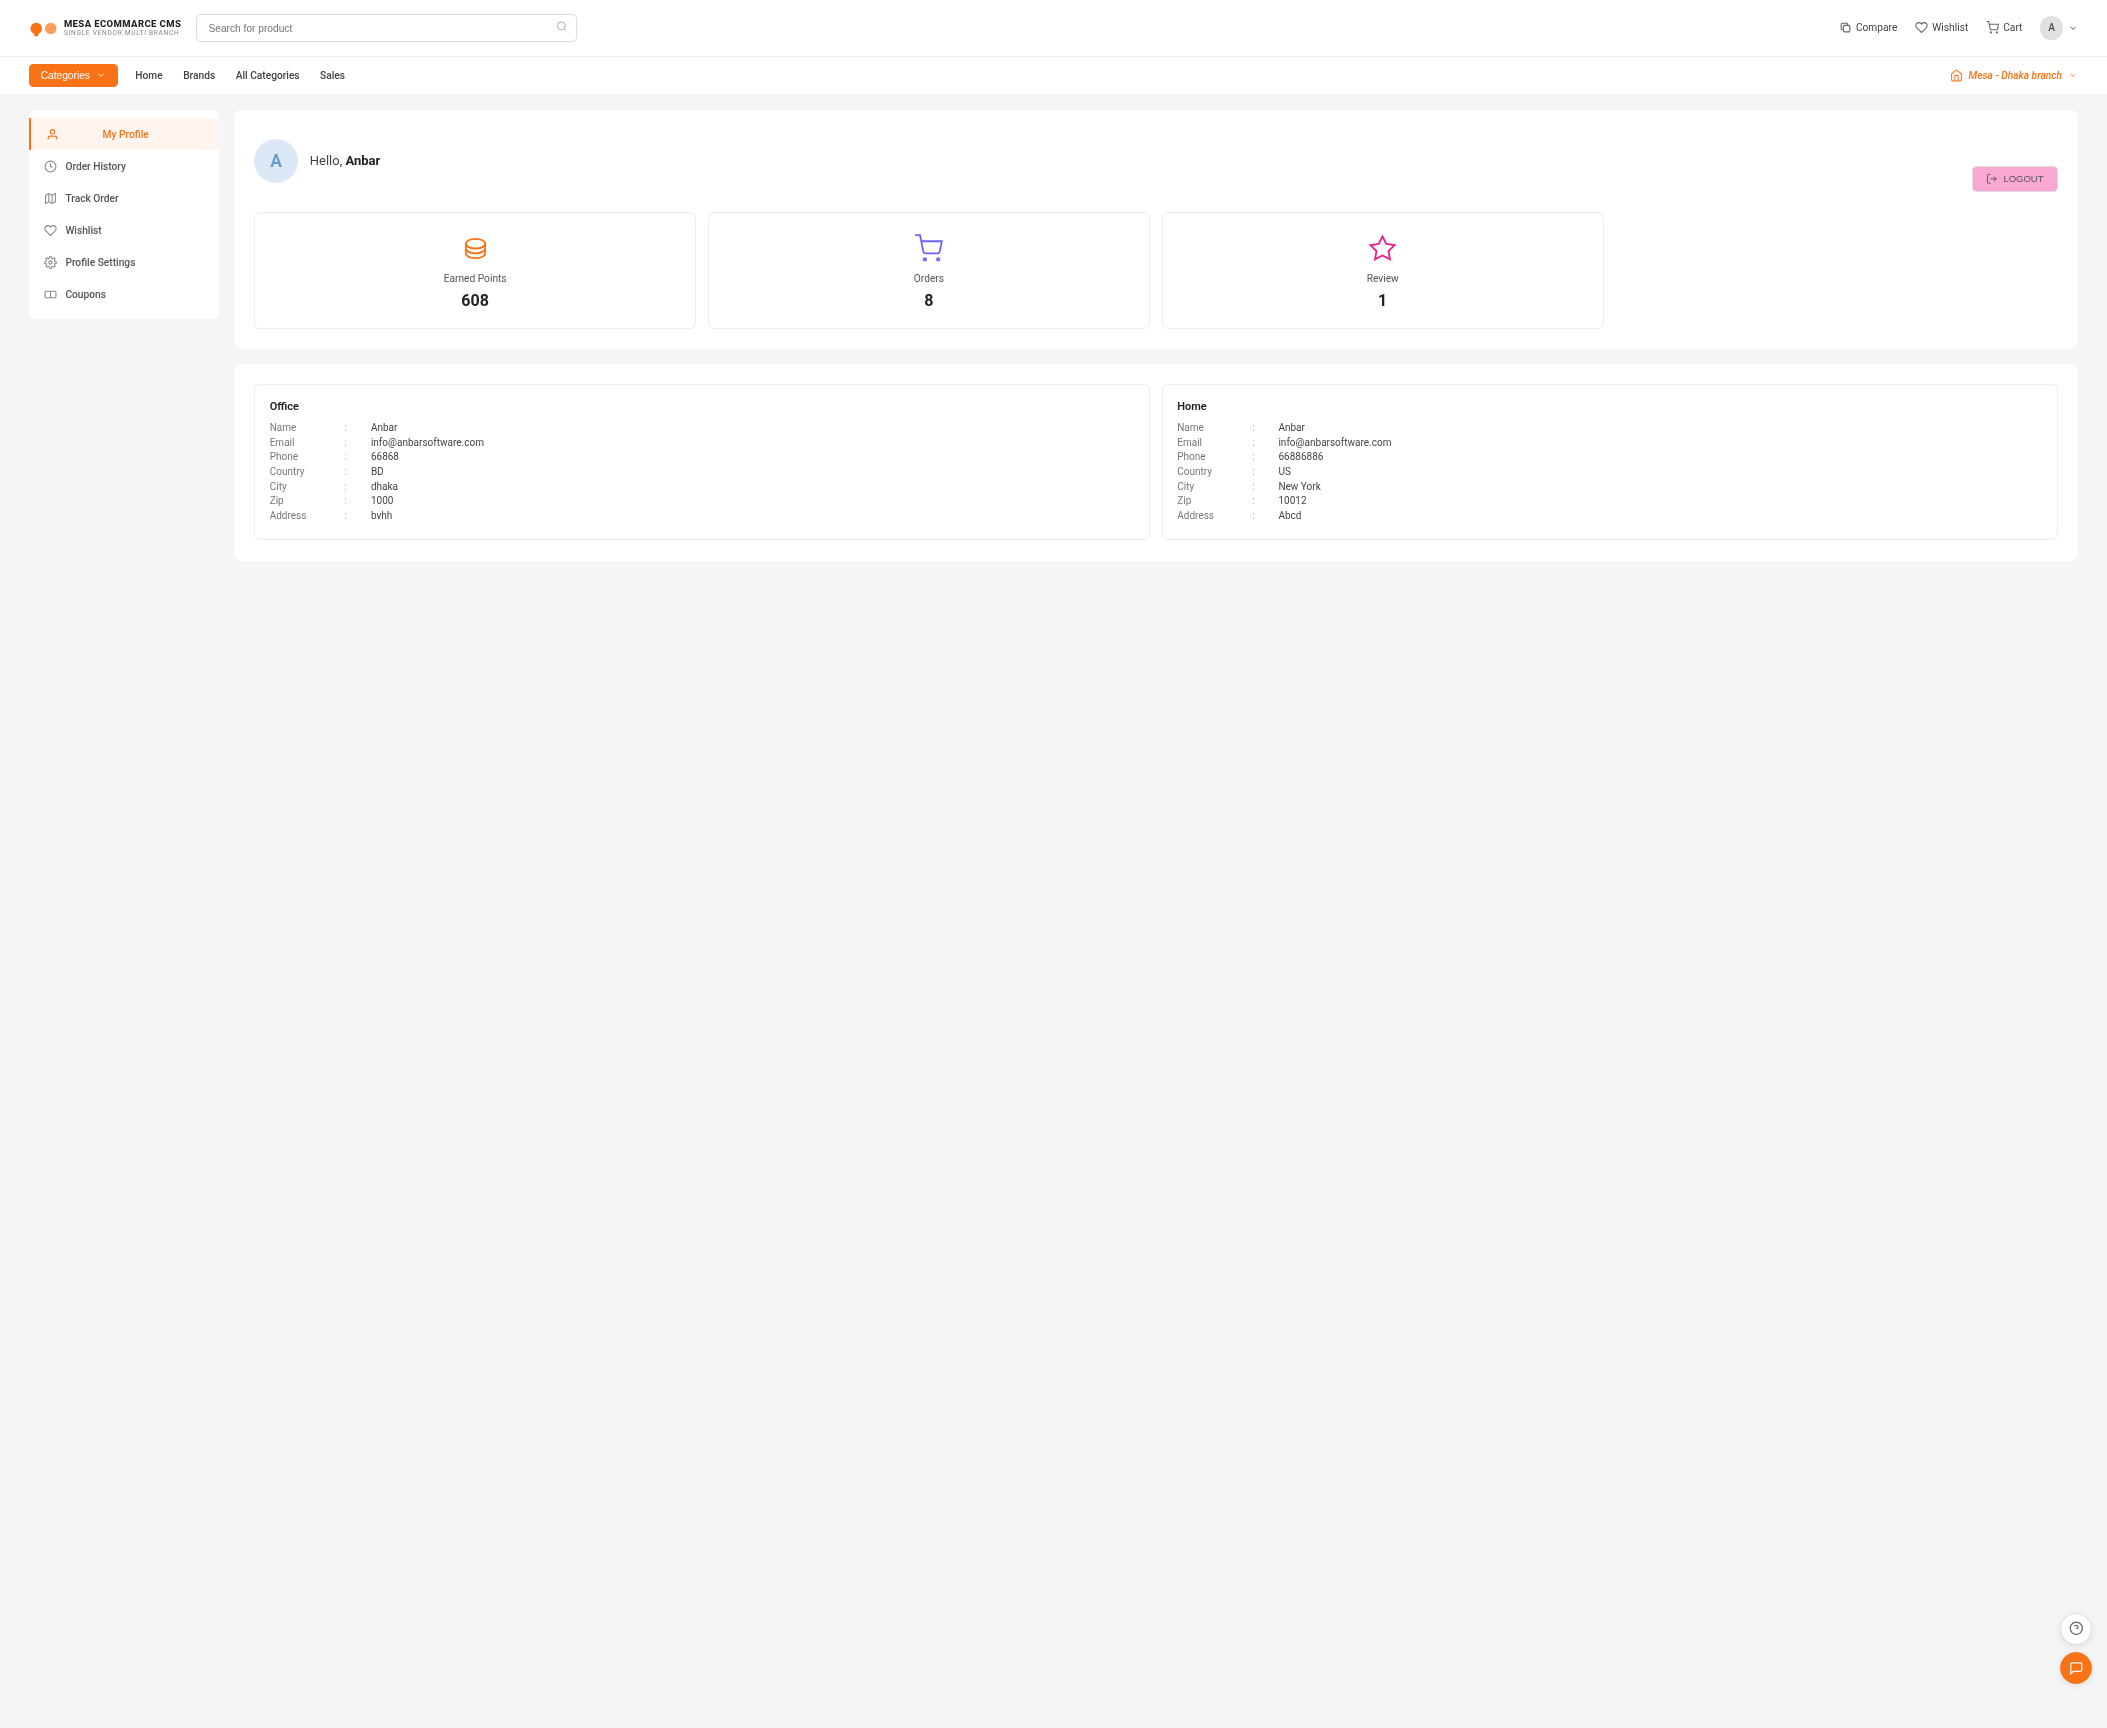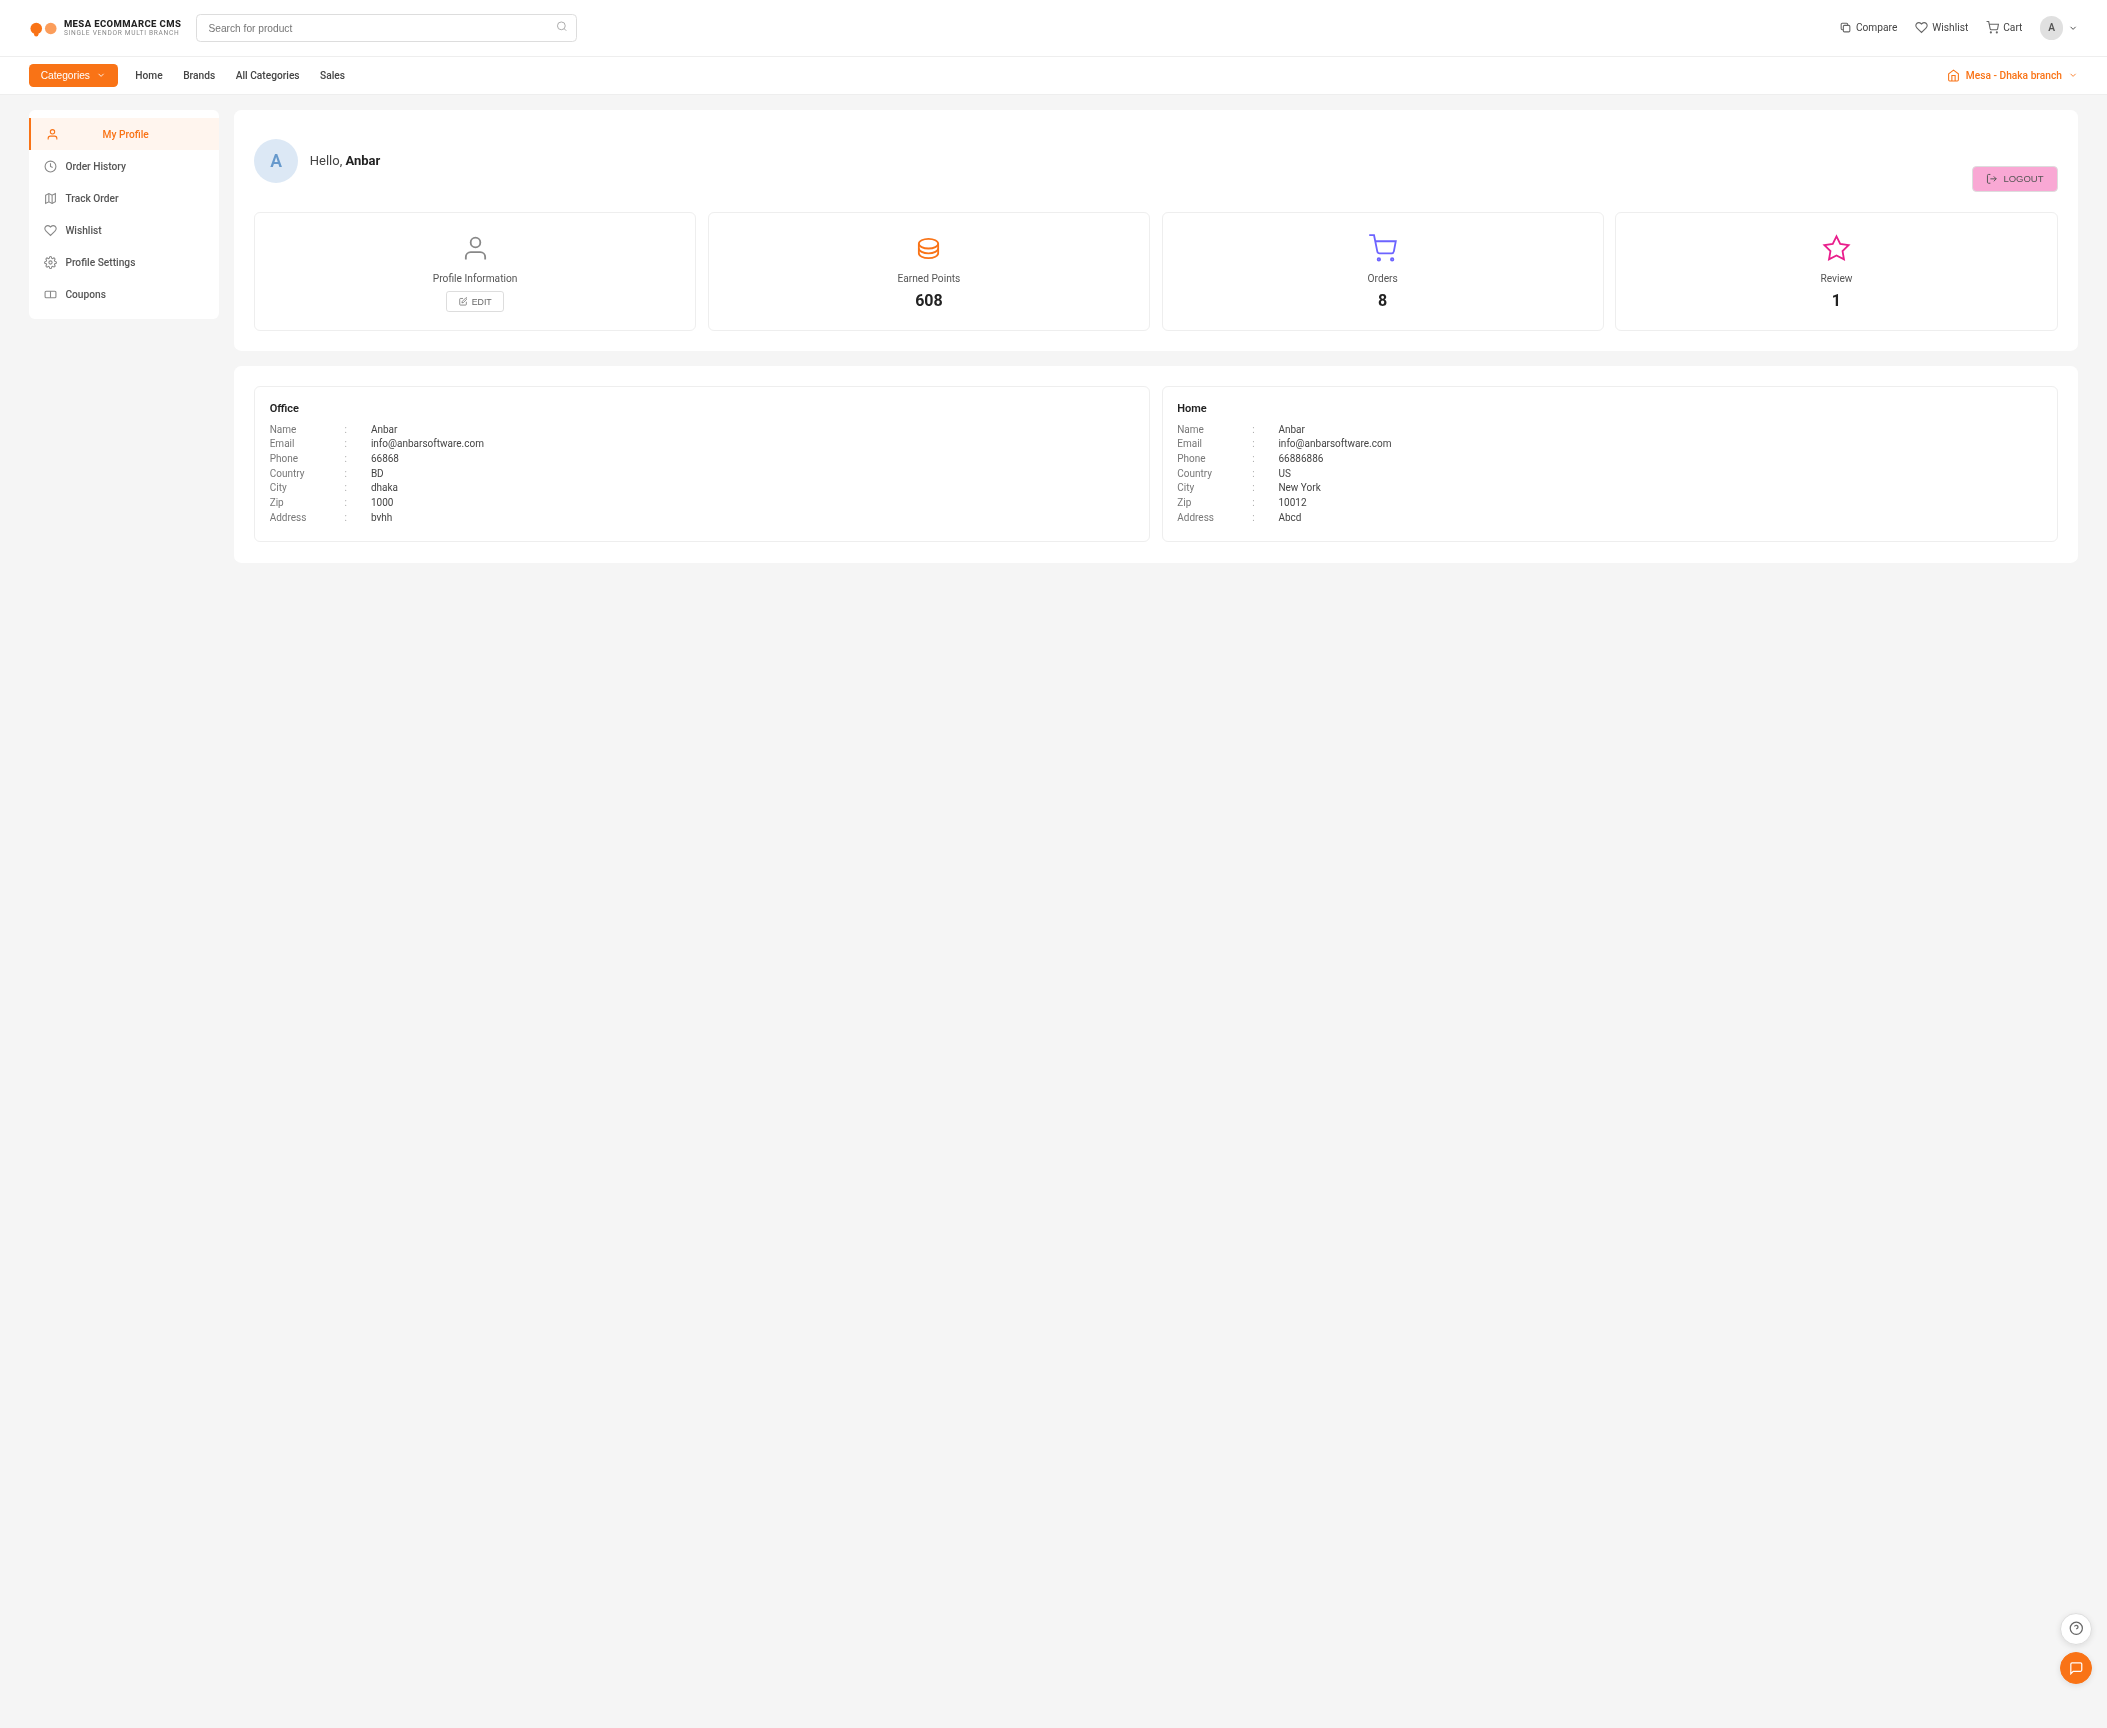--- a/index.html
+++ b/index.html
@@ -19,21 +19,21 @@
     .header-action-item { display: flex; align-items: center; gap: 4.4px; cursor: pointer; color: #444; font-size: 10.2px; }
     .header-action-item svg { color: #666; }
     .user-avatar { width: 23.4px; height: 23.4px; border-radius: 50%; background: #e0e0e0; display: flex; align-items: center; justify-content: center; font-weight: 600; color: #555; font-size: 10.2px; }
     .user-menu { display: flex; align-items: center; gap: 4.4px; cursor: pointer; }
 
     
     .navbar { background: #fff; border-bottom: 0.7px solid #eee; padding: 0 29px; display: flex; align-items: center; height: 38px; gap: 0; }
     .categories-btn { background: #f97316; color: #fff; border: none; border-radius: 4.4px; padding: 5.9px 11.7px; font-size: 10.2px; cursor: pointer; display: flex; align-items: center; gap: 5.9px; font-weight: 500; margin-right: 17.6px; }
     .nav-links { display: flex; gap: 20.5px; }
     .nav-link { color: #444; text-decoration: none; font-size: 10.2px; font-weight: 500; cursor: pointer; }
-    .branch-selector { margin-left: auto; display: flex; align-items: center; gap: 5.9px; color: #f97316; font-size: 10.2px; cursor: pointer; font-weight: 500; }
+    .branch-selector { margin-left: auto; display: flex; align-items: center; gap: 5.9px; color: #f97316; font-size: 10.2px; cursor: pointer; font-weight: 500; font-style: italic; }
 
     
     .main-content { display: flex; gap: 0; padding: 14.6px 29px; min-height: calc(100vh - 85px); }
 
     
     .sidebar { width: 190px; min-width: 190px; background: #fff; border-radius: 5.9px; padding: 8.8px 0; height: fit-content; }
     .sidebar-item { display: flex; align-items: center; gap: 8.8px; padding: 9.5px 14.6px; cursor: pointer; color: #555; font-size: 10.2px; font-weight: 500; }
     .sidebar-item.active { background: #fff5ee; color: #f97316; border-left: 2.2px solid #f97316; gap: 44px; }
     .sidebar-item svg { width: 13px; height: 13px; flex-shrink: 0; }
 
@@ -221,36 +221,20 @@
             <path d="M9 21H5a2 2 0 01-2-2V5a2 2 0 012-2h4"></path>
               <polyline points="16 17 21 12 16 7"></polyline>
               <line x1="21" y1="12" x2="9" y2="12"></line>
           </svg>
           <span>LOGOUT</span>
         </button>
       </div>
 
       <div class="stats-grid">
 
-        <div class="stat-card">
-          <div class="stat-icon">
-            <svg width="29" height="29" viewBox="0 0 24 24" fill="none" stroke="#888" stroke-width="1.5">
-              <path d="M20 21v-2a4 4 0 00-4-4H8a4 4 0 00-4 4v2"></path>
-                <circle cx="12" cy="7" r="4"></circle>
-            </svg>
-          </div>
-          <span class="stat-label">Profile Information</span>
-          <button class="edit-btn">
-            <svg width="8.8" height="8.8" viewBox="0 0 24 24" fill="none" stroke="currentColor" stroke-width="2">
-              <path d="M11 4H4a2 2 0 00-2 2v14a2 2 0 002 2h14a2 2 0 002-2v-7"></path>
-                <path d="M18.5 2.5a2.121 2.121 0 013 3L12 15l-4 1 1-4 9.5-9.5z"></path>
-            </svg>
-            <span>EDIT</span>
-          </button>
-        </div>
 
         <div class="stat-card">
           <div class="stat-icon">
             <svg width="29" height="29" viewBox="0 0 24 24" fill="none" stroke="#f97316" stroke-width="1.5">
               <ellipse cx="12" cy="8" rx="8" ry="4"></ellipse>
               <path d="M4 8v4c0 2.21 3.58 4 8 4s8-1.79 8-4V8"></path>
               <path d="M4 12v4c0 2.21 3.58 4 8 4s8-1.79 8-4v-4"></path>
             </svg>
           </div>
           <span class="stat-label">Earned Points</span>

